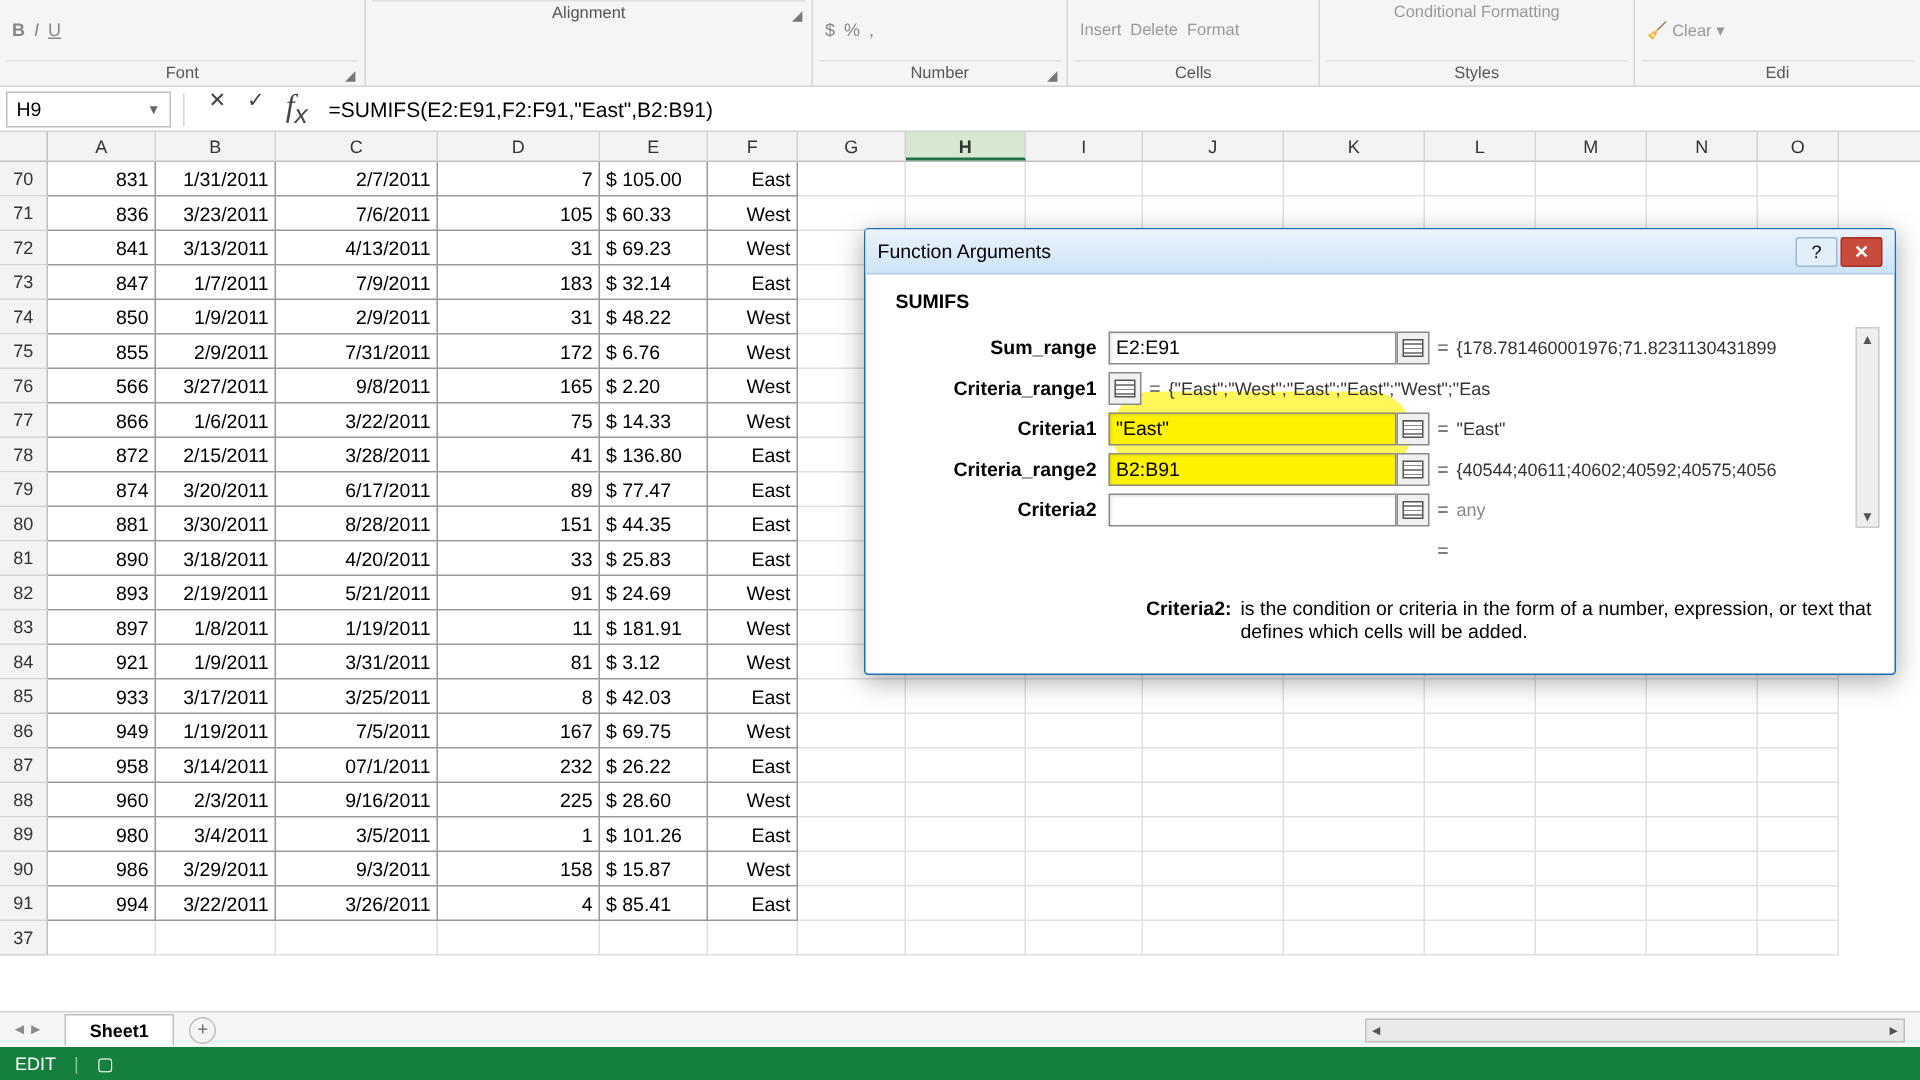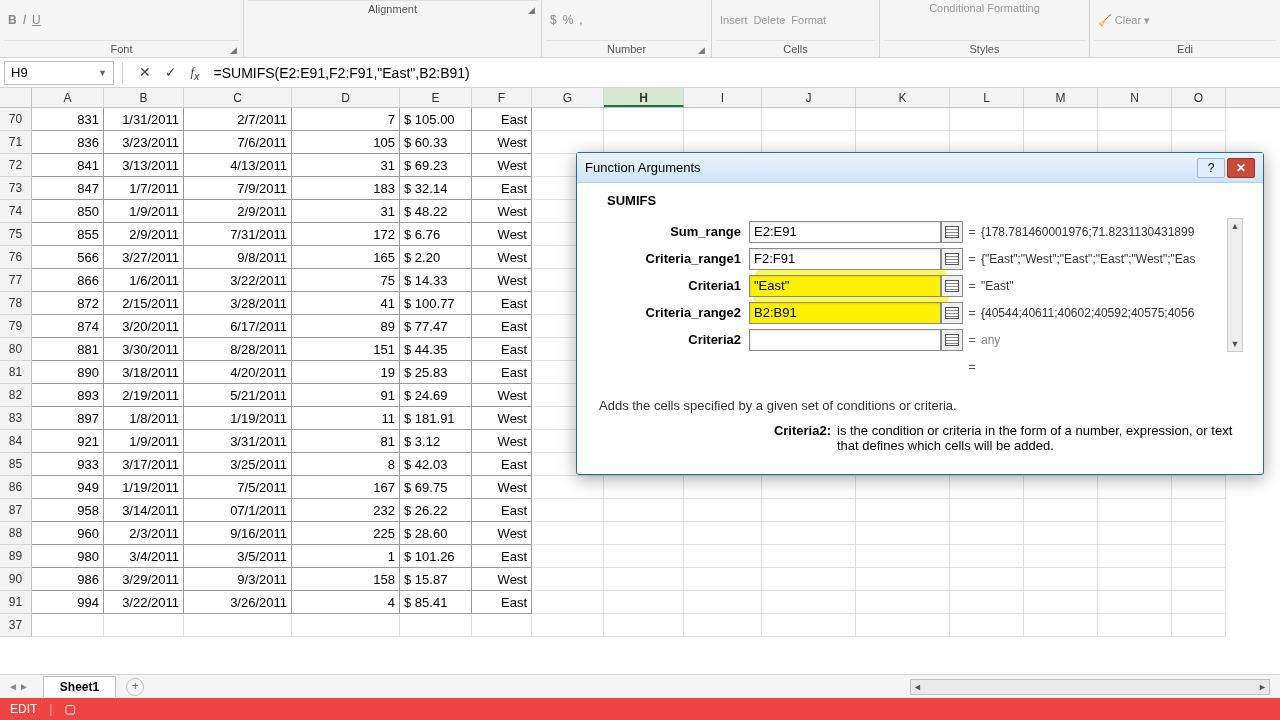--- a/index.html
+++ b/index.html
@@ -19,21 +19,21 @@
 .group-cells { width: 168px; }
 .group-editing { flex: 1; min-width: 80px; }
 .btn-ghost { color: #999; font-size: 11px; }
 
 
 .formula-bar-row { height: 30px; display: flex; align-items: center; border-bottom: 1px solid #d4d4d4; background: #fff; }
 .name-box { width: 110px; height: 24px; border: 1px solid #bfbfbf; margin-left: 4px; display: flex; align-items: center; padding: 0 6px; font-size: 13px; justify-content: space-between; }
 .name-box .dd { color: #666; font-size: 9px; }
 .fb-separator { width: 1px; height: 22px; background: #d4d4d4; margin: 0 8px; }
 .fb-icons { display: flex; gap: 14px; padding: 0 8px; color: #444; font-size: 14px; }
-.fx { font-style: italic; font-family: 'Times New Roman', serif; font-size: 13px; }
+.fx { font-style: italic; font-family: 'Times New Roman', serif; font-size: 21px; }
 .formula-input { flex: 1; border: none; font-size: 14px; padding: 0 6px; outline: none; }
 
 
 .col-headers { height: 20px; display: flex; background: #f3f3f3; border-bottom: 1px solid #bfbfbf; }
 .row-hdr-spacer { width: 32px; border-right: 1px solid #bfbfbf; }
 .col-hdr { border-right: 1px solid #d4d4d4; text-align: center; font-size: 12px; line-height: 20px; color: #333; }
 .col-hdr.sel { background: #d6e8d0; border-bottom: 2px solid #217346; font-weight: bold; }
 .cw-a { width: 72px; } .cw-b { width: 80px; } .cw-c { width: 108px; }
 .cw-d { width: 108px; } .cw-e { width: 72px; } .cw-f { width: 60px; }
 .cw-g { width: 72px; } .cw-h { width: 80px; } .cw-i { width: 78px; }
@@ -49,30 +49,30 @@
 .row-empty .cell { border-right: 1px solid #e0e0e0; border-bottom: 1px solid #e0e0e0; }
 
 
 .sheet-bar { height: 24px; border-top: 1px solid #d4d4d4; display: flex; align-items: center; background: #f5f5f5; position: absolute; bottom: 22px; left: 0; right: 0; }
 .sheet-nav { display: flex; gap: 1px; padding: 0 8px; color: #888; font-size: 10px; }
 .sheet-tab { padding: 3px 16px; background: #fff; border: 1px solid #bfbfbf; border-bottom: none; font-size: 12px; font-weight: bold; margin-left: 6px; }
 .sheet-add { margin-left: 10px; width: 18px; height: 18px; border: 1px solid #bfbfbf; border-radius: 50%; text-align: center; line-height: 15px; color: #666; }
 .hscroll { position: absolute; right: 10px; width: 360px; height: 16px; background: #e9e9e9; border: 1px solid #bfbfbf; display:flex; justify-content:space-between; align-items:center; padding:0 2px; font-size:9px; color:#555;}
 
 
-.status-bar { height: 22px; background: #ef4444; color: #fff; display: flex; align-items: center; padding: 0 10px; font-size: 12px; position: absolute; bottom: 0; left: 0; right: 0; }
+.status-bar { height: 22px; background: #15803d; color: #fff; display: flex; align-items: center; padding: 0 10px; font-size: 12px; position: absolute; bottom: 0; left: 0; right: 0; }
 .status-bar .sep { margin: 0 12px; opacity: .5; }
 
 
 .dialog { position: absolute; left: 576px; top: 152px; width: 688px; background: #fff; border: 1px solid #1a6fb3; box-shadow: 0 4px 18px rgba(0,0,0,.35); border-radius: 3px; }
 .dialog-title { background: linear-gradient(#eaf3fb,#cde4f7); height: 30px; display: flex; align-items: center; padding: 0 8px; font-size: 13px; border-bottom: 1px solid #b0cde6; }
 .dialog-title .spacer { flex: 1; }
 .dlg-btn { width: 28px; height: 20px; text-align: center; line-height: 18px; border: 1px solid #9bb9d4; background: #e2eef9; margin-left: 2px; font-size: 12px; border-radius: 2px; }
 .dlg-btn.close { background: #c94b3b; color: #fff; border-color: #a82f21; font-weight: bold; }
-.dialog-body { padding: 10px 22px 14px; font-size: 13px; }
+.dialog-body { padding: 10px 12px 14px; font-size: 13px; }
 .func-name { font-weight: bold; margin: 0 0 10px 8px; }
 .arg-grid { position: relative; }
 .arg-row { display: flex; align-items: center; height: 27px; margin-bottom: 0; }
 .arg-label { width: 150px; text-align: right; padding-right: 8px; font-weight: bold; }
 .arg-input { width: 192px; height: 22px; border: 1px solid #8a8a8a; padding: 0 4px; font-size: 13px; background: #fff; box-shadow: inset 1px 1px 2px rgba(0,0,0,.1); }
 .range-btn { width: 22px; height: 22px; border: 1px solid #8a8a8a; background: #f0f0f0; margin-left: 0; display:flex; align-items:center; justify-content:center; }
 .range-btn::before { content:''; width:12px; height:10px; border:1px solid #555; background: repeating-linear-gradient(#fff,#fff 2px,#888 2px,#888 3px); }
 .arg-eq { width: 18px; text-align: center; color: #555; }
 .arg-result { flex: 1; color: #333; white-space: nowrap; overflow: hidden; font-size: 12px; }
 .arg-result.dim { color: #888; }
@@ -315,21 +315,21 @@
       <div class="cell cw-m" style="border-right: 1px solid rgb(224, 224, 224); border-bottom: 1px solid rgb(224, 224, 224);"></div>
       <div class="cell cw-n" style="border-right: 1px solid rgb(224, 224, 224); border-bottom: 1px solid rgb(224, 224, 224);"></div>
       <div class="cell cw-o" style="border-right: 1px solid rgb(224, 224, 224); border-bottom: 1px solid rgb(224, 224, 224);"></div>
     </div>
     <div class="row">
       <div class="row-hdr">78</div>
       <div class="cell cw-a r">872</div>
       <div class="cell cw-b r">2/15/2011</div>
       <div class="cell cw-c r">3/28/2011</div>
       <div class="cell cw-d r">41</div>
-      <div class="cell cw-e">$ 100.77</div>
+      <div class="cell cw-e">$ 136.80</div>
       <div class="cell cw-f r">East</div>
       <div class="cell cw-g" style="border-right: 1px solid rgb(224, 224, 224); border-bottom: 1px solid rgb(224, 224, 224);"></div>
       <div class="cell cw-h" style="border-right: 1px solid rgb(224, 224, 224); border-bottom: 1px solid rgb(224, 224, 224);"></div>
       <div class="cell cw-i" style="border-right: 1px solid rgb(224, 224, 224); border-bottom: 1px solid rgb(224, 224, 224);"></div>
       <div class="cell cw-j" style="border-right: 1px solid rgb(224, 224, 224); border-bottom: 1px solid rgb(224, 224, 224);"></div>
       <div class="cell cw-k" style="border-right: 1px solid rgb(224, 224, 224); border-bottom: 1px solid rgb(224, 224, 224);"></div>
       <div class="cell cw-l" style="border-right: 1px solid rgb(224, 224, 224); border-bottom: 1px solid rgb(224, 224, 224);"></div>
       <div class="cell cw-m" style="border-right: 1px solid rgb(224, 224, 224); border-bottom: 1px solid rgb(224, 224, 224);"></div>
       <div class="cell cw-n" style="border-right: 1px solid rgb(224, 224, 224); border-bottom: 1px solid rgb(224, 224, 224);"></div>
       <div class="cell cw-o" style="border-right: 1px solid rgb(224, 224, 224); border-bottom: 1px solid rgb(224, 224, 224);"></div>
@@ -368,21 +368,21 @@
       <div class="cell cw-l" style="border-right: 1px solid rgb(224, 224, 224); border-bottom: 1px solid rgb(224, 224, 224);"></div>
       <div class="cell cw-m" style="border-right: 1px solid rgb(224, 224, 224); border-bottom: 1px solid rgb(224, 224, 224);"></div>
       <div class="cell cw-n" style="border-right: 1px solid rgb(224, 224, 224); border-bottom: 1px solid rgb(224, 224, 224);"></div>
       <div class="cell cw-o" style="border-right: 1px solid rgb(224, 224, 224); border-bottom: 1px solid rgb(224, 224, 224);"></div>
     </div>
     <div class="row">
       <div class="row-hdr">81</div>
       <div class="cell cw-a r">890</div>
       <div class="cell cw-b r">3/18/2011</div>
       <div class="cell cw-c r">4/20/2011</div>
-      <div class="cell cw-d r">19</div>
+      <div class="cell cw-d r">33</div>
       <div class="cell cw-e">$   25.83</div>
       <div class="cell cw-f r">East</div>
       <div class="cell cw-g" style="border-right: 1px solid rgb(224, 224, 224); border-bottom: 1px solid rgb(224, 224, 224);"></div>
       <div class="cell cw-h" style="border-right: 1px solid rgb(224, 224, 224); border-bottom: 1px solid rgb(224, 224, 224);"></div>
       <div class="cell cw-i" style="border-right: 1px solid rgb(224, 224, 224); border-bottom: 1px solid rgb(224, 224, 224);"></div>
       <div class="cell cw-j" style="border-right: 1px solid rgb(224, 224, 224); border-bottom: 1px solid rgb(224, 224, 224);"></div>
       <div class="cell cw-k" style="border-right: 1px solid rgb(224, 224, 224); border-bottom: 1px solid rgb(224, 224, 224);"></div>
       <div class="cell cw-l" style="border-right: 1px solid rgb(224, 224, 224); border-bottom: 1px solid rgb(224, 224, 224);"></div>
       <div class="cell cw-m" style="border-right: 1px solid rgb(224, 224, 224); border-bottom: 1px solid rgb(224, 224, 224);"></div>
       <div class="cell cw-n" style="border-right: 1px solid rgb(224, 224, 224); border-bottom: 1px solid rgb(224, 224, 224);"></div>
@@ -625,21 +625,20 @@
         </div>
     <div class="arg-row">
           <div class="arg-label">Sum_range</div>
           <input class="arg-input" value="E2:E91" style="">
           <div class="range-btn"></div>
           <div class="arg-eq">=</div>
           <div class="arg-result">{178.781460001976;71.8231130431899</div>
         </div>
         <div class="arg-row">
           <div class="arg-label">Criteria_range1</div>
-          <input class="arg-input" value="F2:F91" style="">
           <div class="range-btn"></div>
           <div class="arg-eq">=</div>
           <div class="arg-result">{"East";"West";"East";"East";"West";"Eas</div>
         </div>
         <div class="arg-row">
           <div class="arg-label">Criteria1</div>
           <input class="arg-input" value="&quot;East&quot;" style="background: rgb(255, 242, 0);">
           <div class="range-btn"></div>
           <div class="arg-eq">=</div>
           <div class="arg-result">"East"</div>
@@ -660,21 +659,20 @@
         </div>
         <div class="arg-row">
           <div class="arg-label"></div>
           <div style="width:192px"></div>
           <div style="width:22px"></div>
           <div class="arg-eq">=</div>
           <div class="arg-result"></div>
         </div>
       </div>
     <div class="desc">
-      <div class="main">Adds the cells specified by a given set of conditions or criteria.</div>
       <div class="param">
         <div class="pn">Criteria2:</div>
         <div class="pt">is the condition or criteria in the form of a number, expression, or text that defines which cells will be added.</div>
       </div>
     </div>
     <div style="display:flex;align-items:center;margin-top:6px">
       <div style="height:1px"></div>
     </div>
   </div>
 </div>

